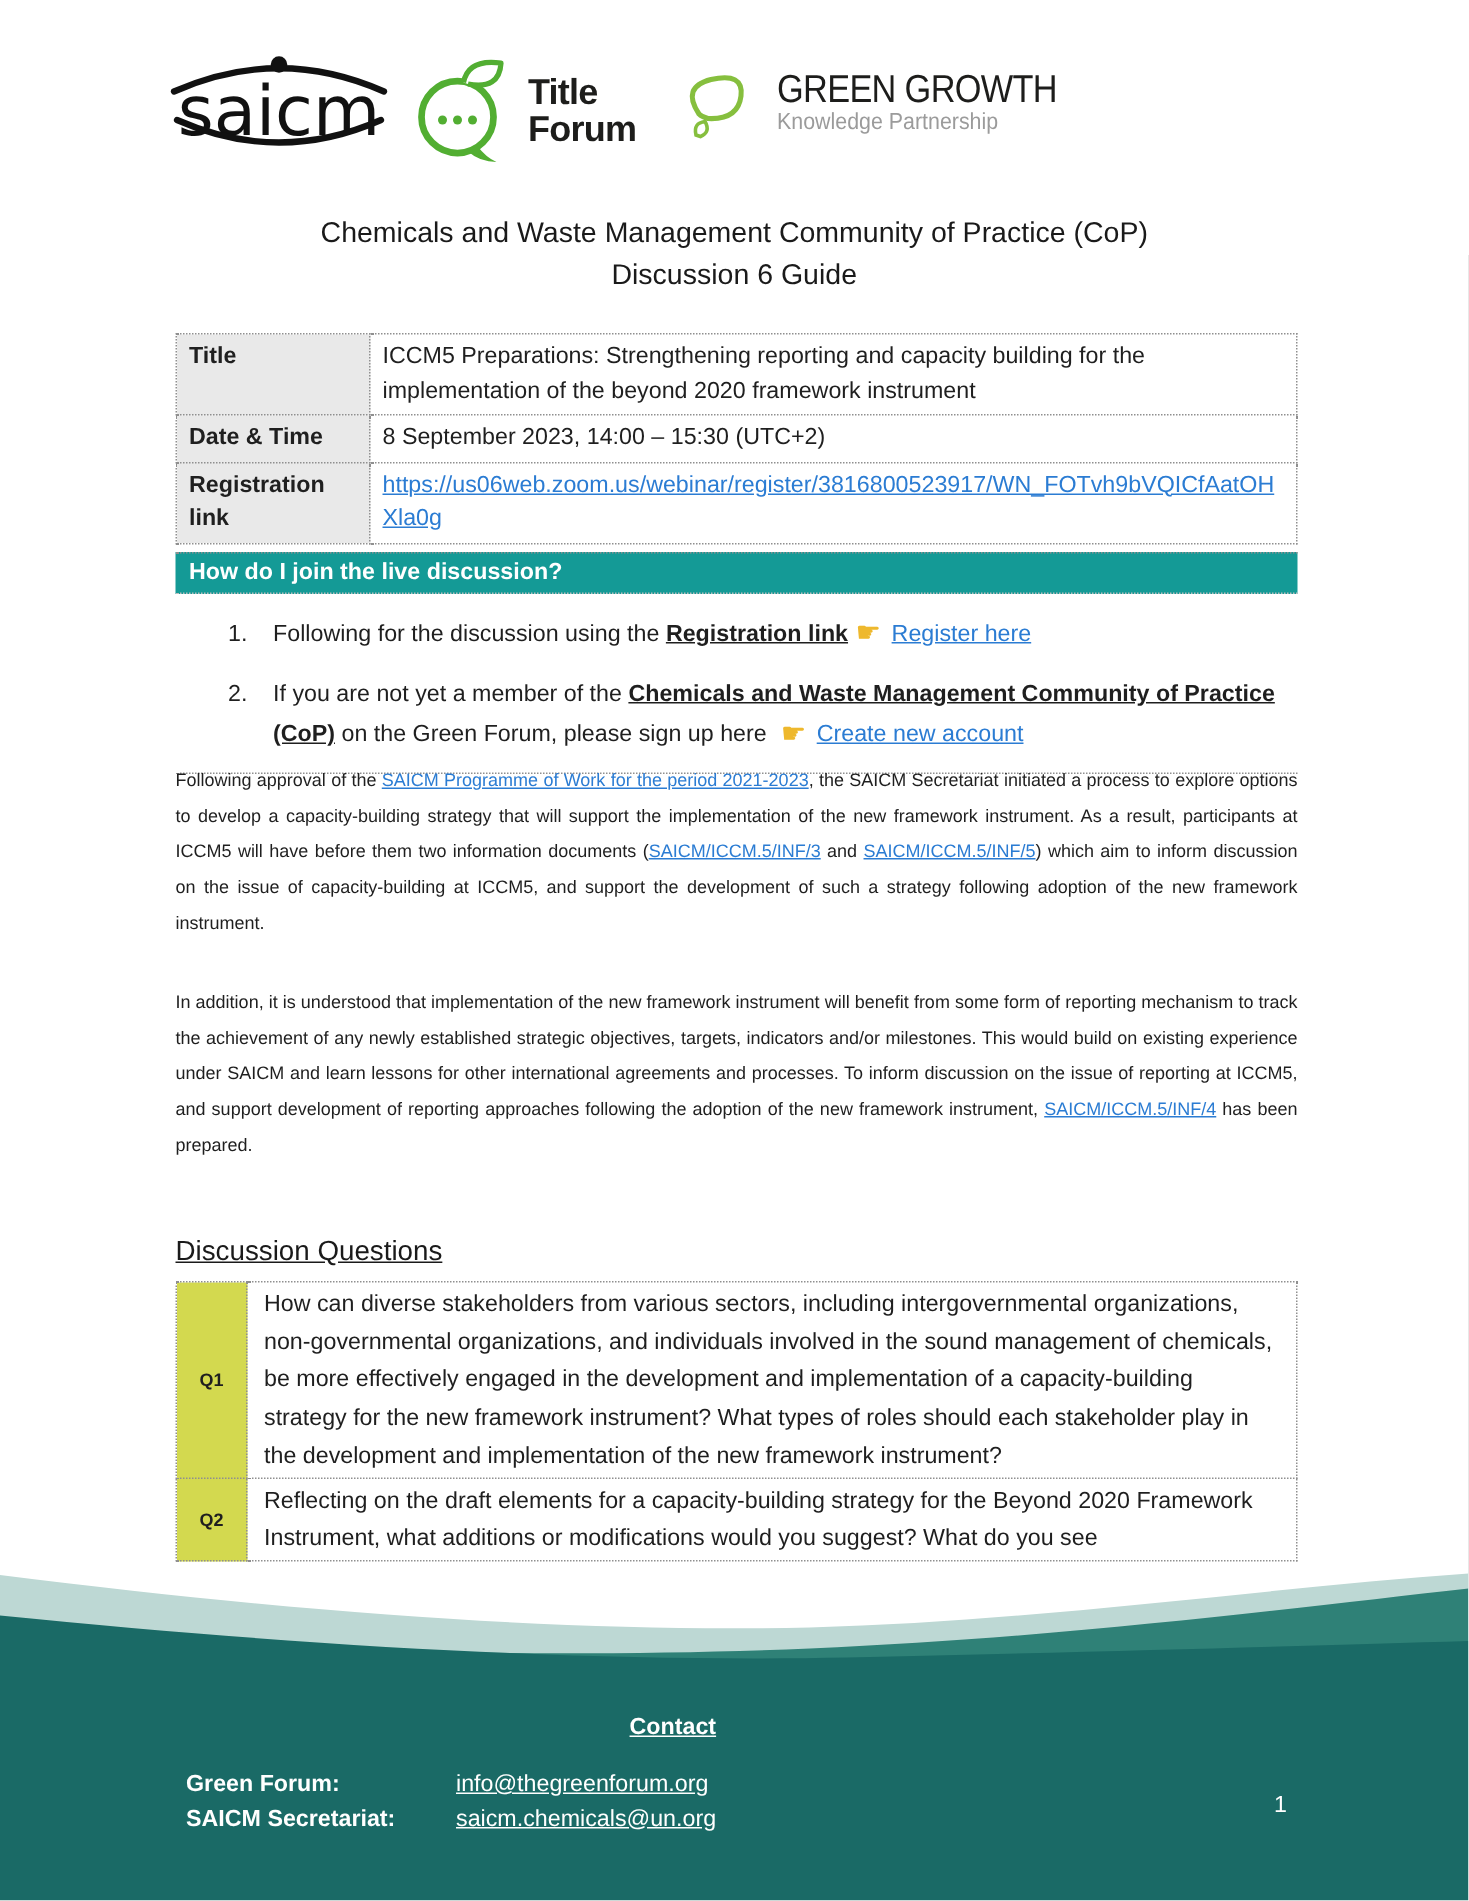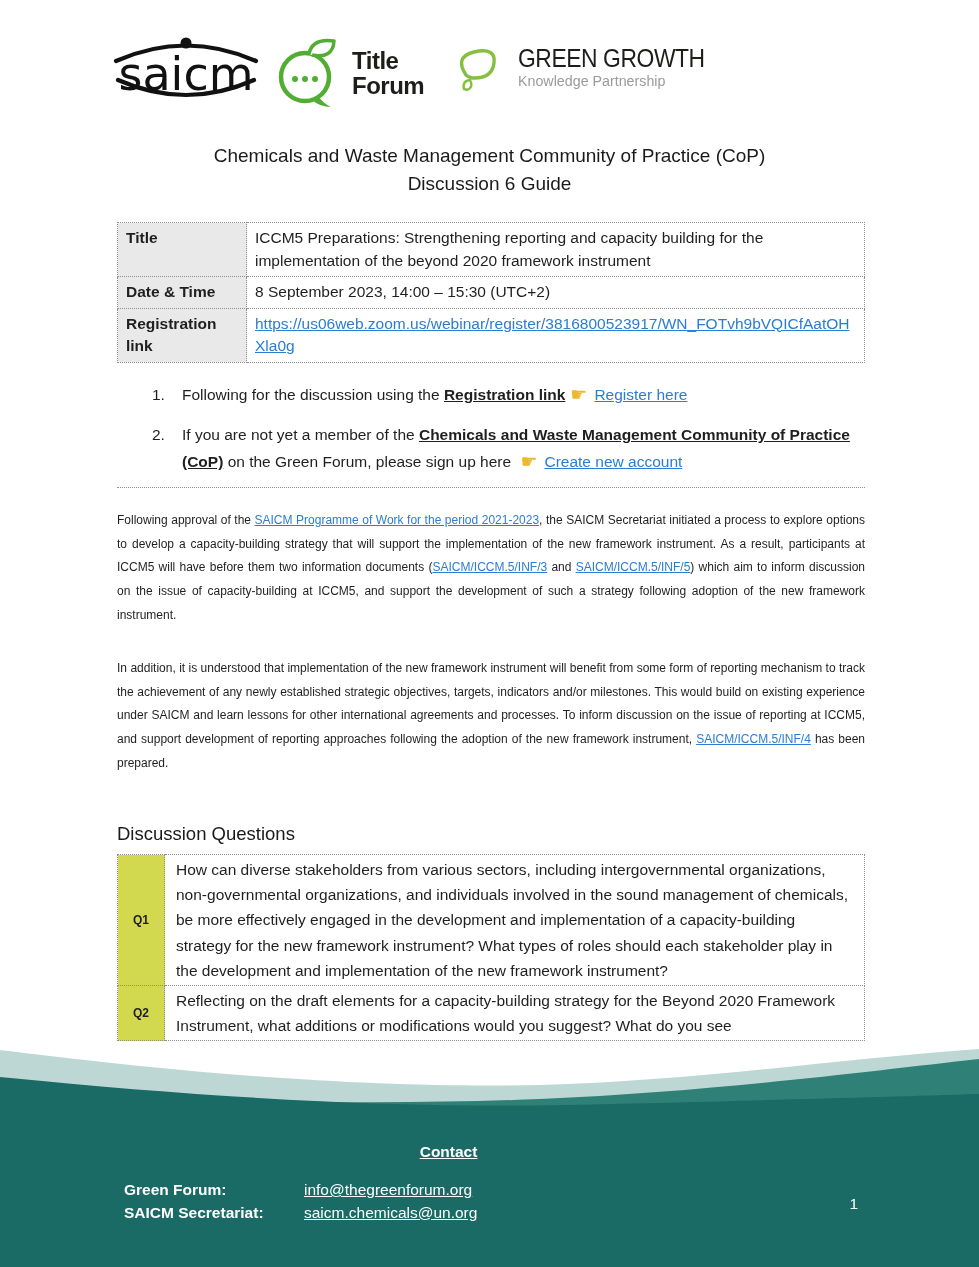--- a/index.html
+++ b/index.html
@@ -30,21 +30,21 @@
   .join-item{display:flex;margin-top:13px;font-size:15.5px;line-height:27px;}
   .join-num{width:30px;margin-left:35px;flex:none;}
   .join-body{flex:1;}
   .bold-u{font-weight:bold;text-decoration:underline;}
   .pointer{color:#eeb82d;font-size:19px;padding:0 7px 0 5px;vertical-align:-1px;}
   
   .bodypara{position:absolute;left:117px;width:748px;margin:0;font-size:12px;line-height:23.7px;text-align:justify;}
   .p1{top:509px;}
   .p2{top:657px;}
   
-  .dq-heading{position:absolute;top:823px;left:117px;font-size:18.5px;font-weight:normal;margin:0;color:#1a1a1a;}
+  .dq-heading{position:absolute;top:823px;left:117px;font-size:18.5px;font-weight:normal;margin:0;color:#1a1a1a;text-decoration:underline;}
   .q-table{position:absolute;top:854px;left:117px;width:748px;border-collapse:collapse;font-size:15.5px;}
   .q-table td{border:1.5px dotted #8f8f8f;vertical-align:middle;}
   td.q-label{width:44px;background:#d3d94f;font-weight:bold;text-align:center;font-size:12px;}
   td.q-text{padding:2px 11px;line-height:25.2px;vertical-align:top;}
   
   .footer{position:absolute;left:0;bottom:0;width:979px;height:220px;}
   .footer svg{position:absolute;left:0;top:0;}
   .footer-text{position:absolute;left:124px;top:96px;color:#ffffff;font-size:15.5px;}
   .contact-heading{font-weight:bold;text-decoration:underline;margin-bottom:18px;text-align:right;}
   .contact-row{display:flex;line-height:22.5px;}
@@ -112,20 +112,21 @@
       <td>8 September 2023, 14:00 – 15:30 (UTC+2)</td>
     </tr>
     <tr>
       <td class="cell-label">Registration link</td>
       <td class="url-break"><a class="doclink">https://us06web.zoom.us/webinar/register/3816800523917/WN_FOTvh9bVQICfAatOHXla0g</a></td>
     </tr>
   </tbody>
     </table>
 
   <section class="join">
+    <div class="join-banner">How do I join the live discussion?</div>
     <div class="join-item">
       <span class="join-num">1.</span>
       <span class="join-body">
         <span>Following for the discussion using the </span><span class="bold-u">Registration link</span><span class="pointer">☛</span><a class="doclink">Register here</a>
       </span>
     </div>
     <div class="join-item">
       <span class="join-num">2.</span>
       <span class="join-body">
         <span>If you are not yet a member of the </span><span class="bold-u">Chemicals and Waste Management Community of Practice (CoP)</span><span> on the Green Forum, please sign up here </span><span class="pointer">☛</span><a class="doclink">Create new account</a>

